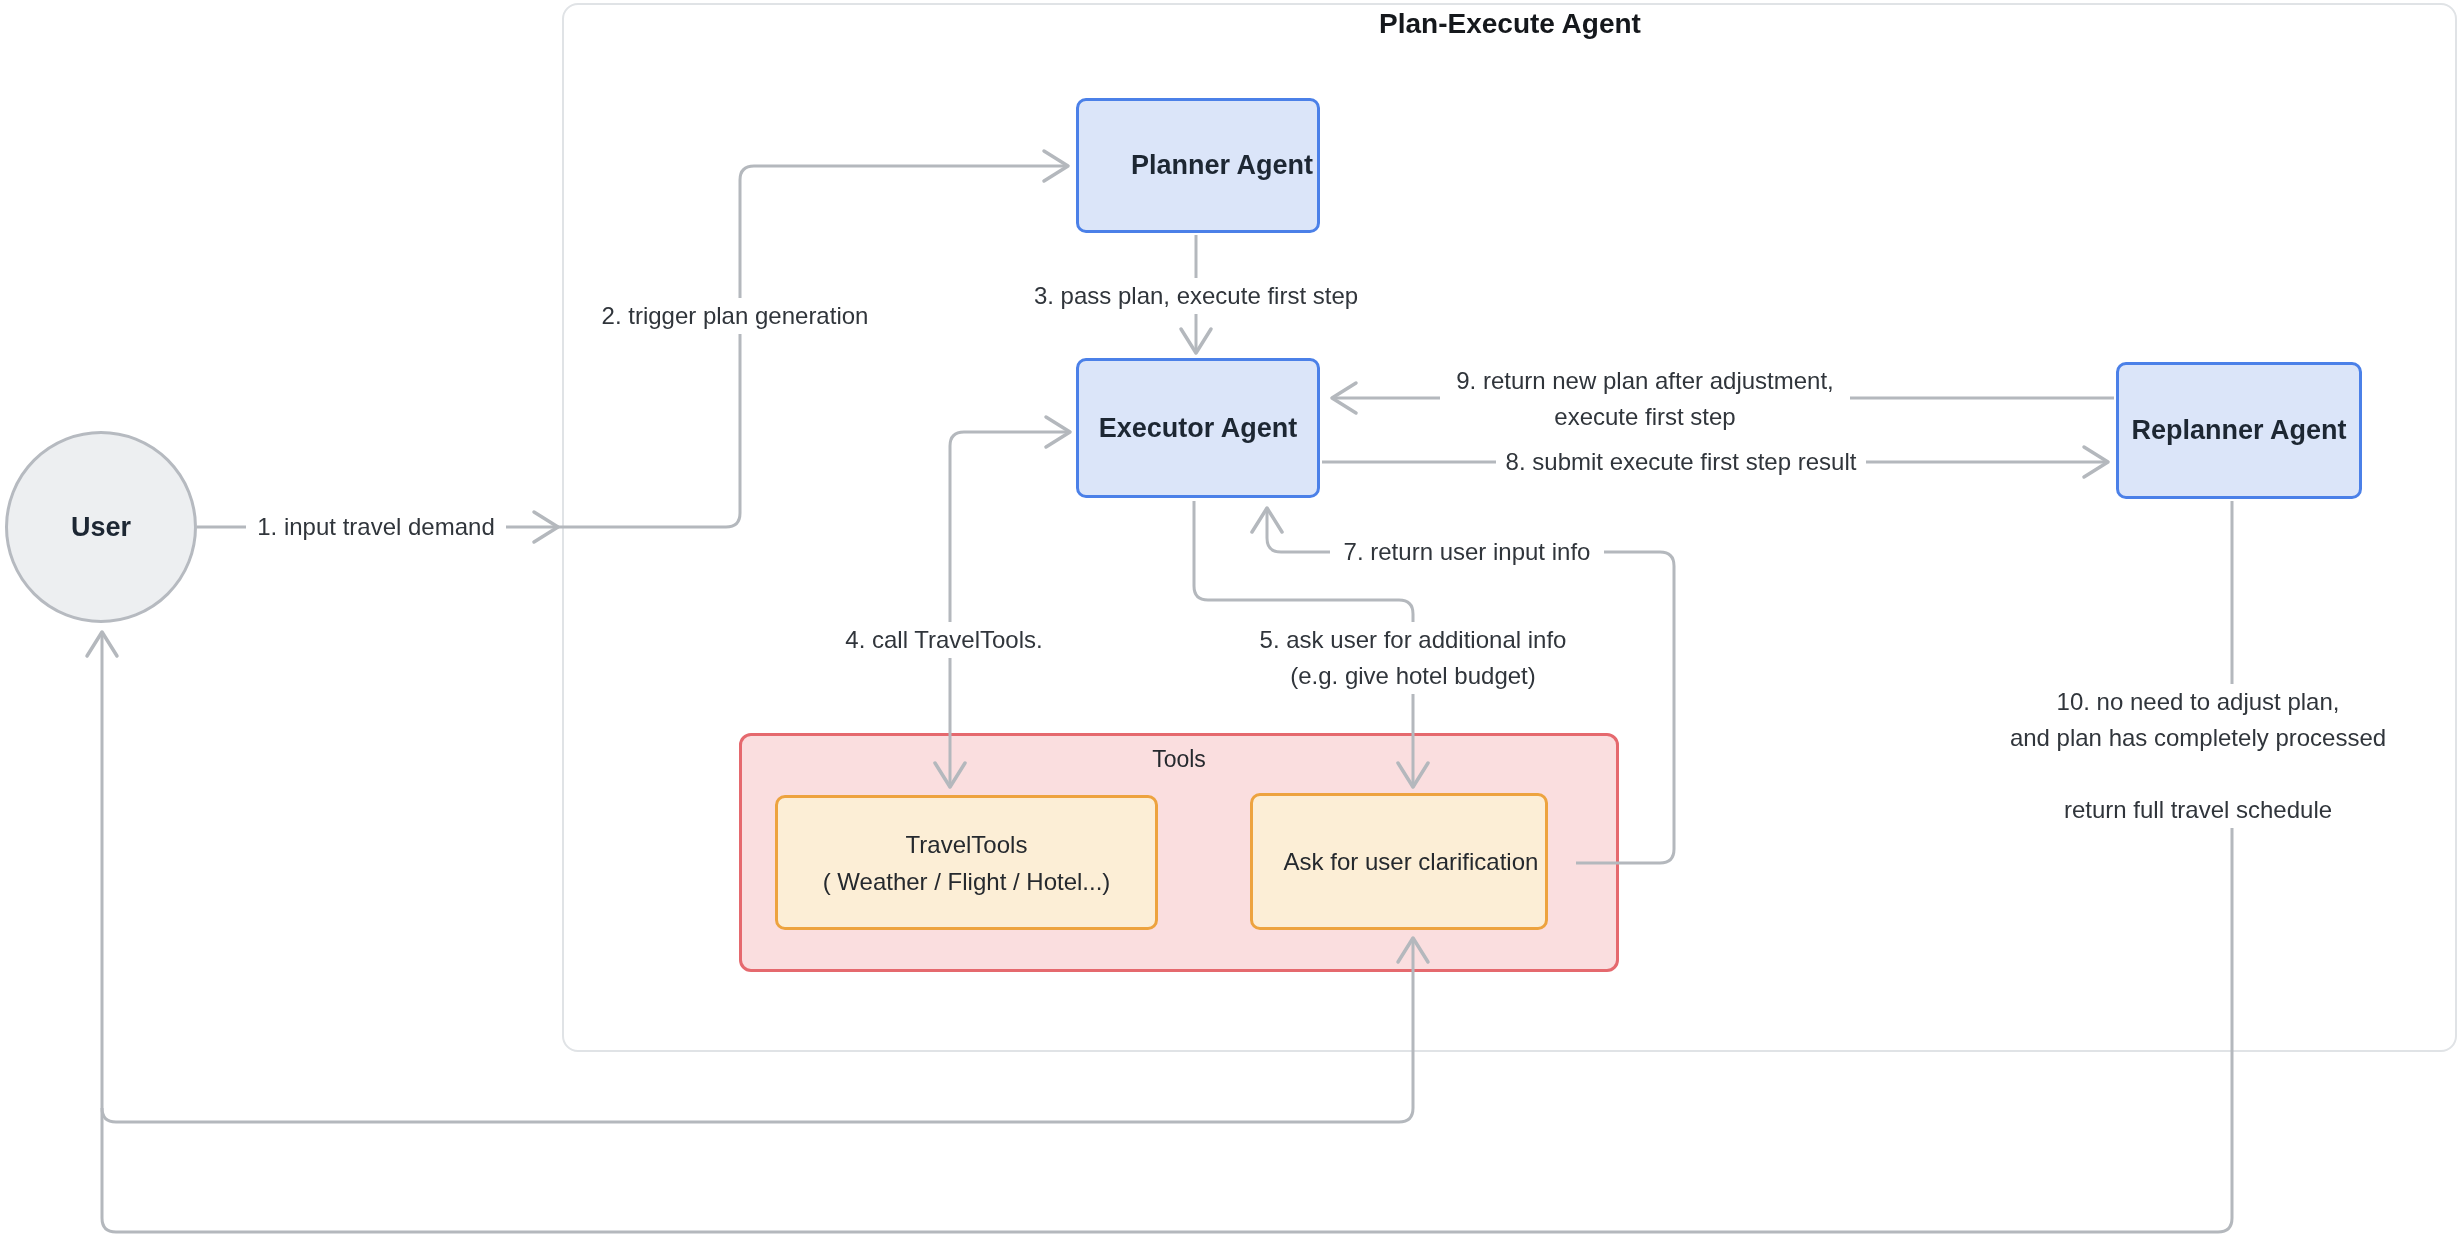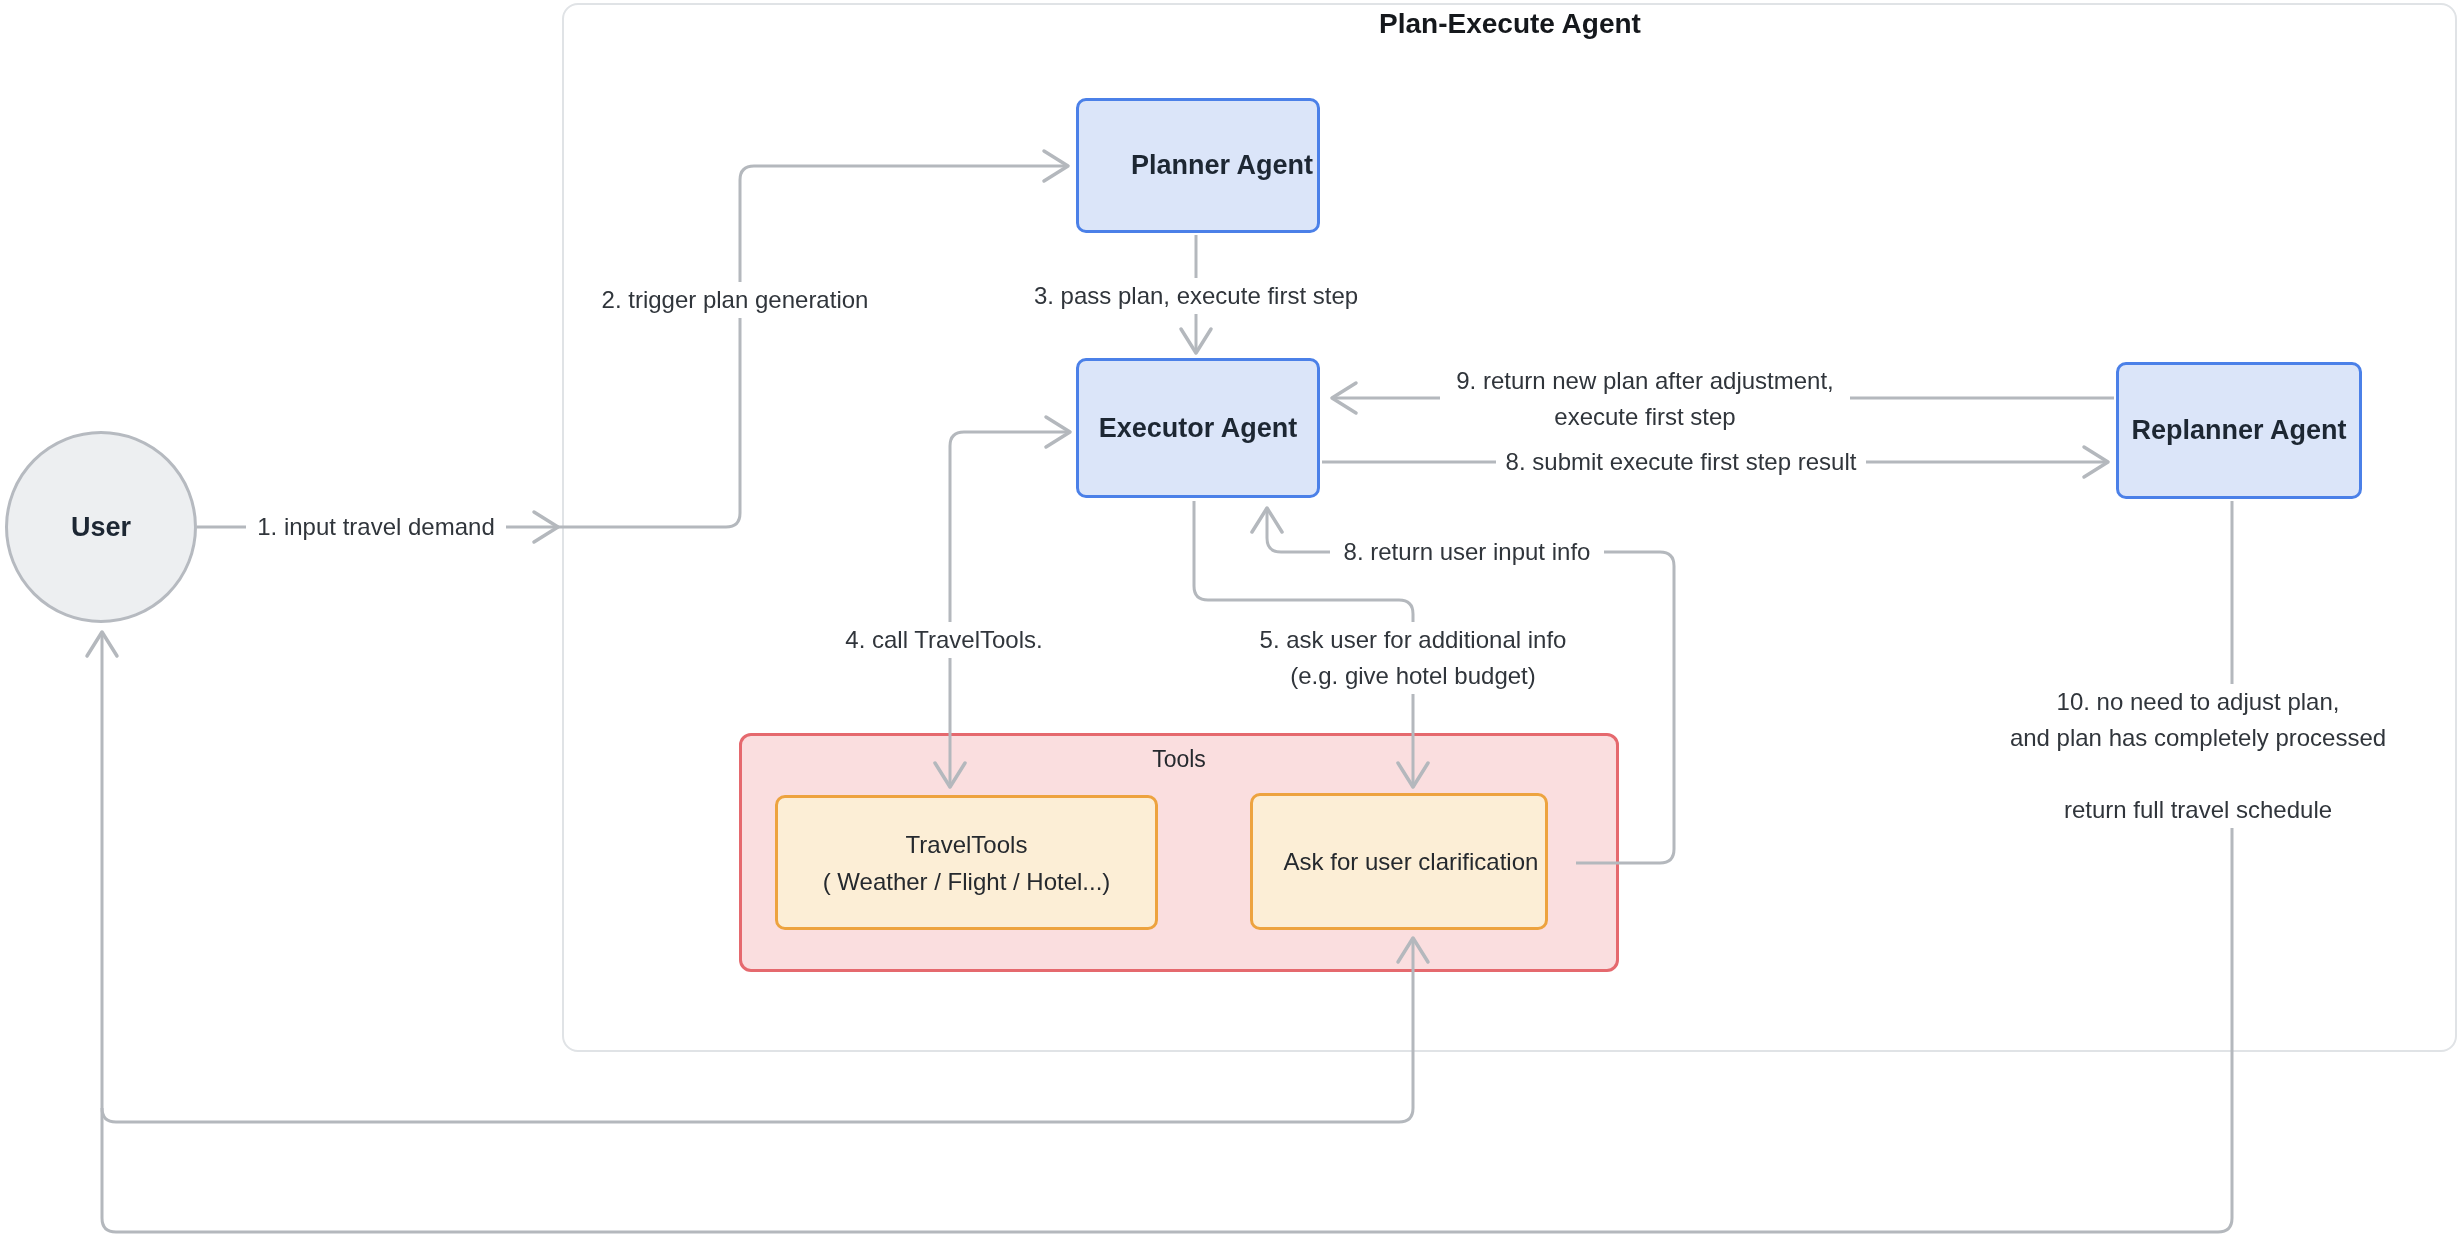--- a/index.html
+++ b/index.html
@@ -60,21 +60,21 @@
   #wires path.wire    { fill: none; stroke: var(--line-grey); stroke-width: 3px; }
   #wires path.chevron { fill: none; stroke: var(--line-grey); stroke-width: 3.5px;
                         stroke-linecap: round; stroke-linejoin: round; }
   
   .edge-label {
     position: absolute; z-index: 6; background: #ffffff;
     text-align: center; font-size: 24px; line-height: 36px; color: var(--label-text);
   }
   .spacer-line { height: 36px; }
   #label-1  { left: 246px;  top: 509px;  width: 260px; }
-  #label-2  { left: 583px;  top: 282px;  width: 304px; }
+  #label-2  { left: 583px;  top: 298px;  width: 304px; }
   #label-3  { left: 1020px; top: 278px;  width: 352px; }
   #label-4  { left: 674px;  top: 622px;  width: 540px; }
   #label-5  { left: 1233px; top: 622px;  width: 360px; }
   #label-6  { left: 528px;  top: 1104px; width: 424px; }
   #label-7  { left: 1330px; top: 534px;  width: 274px; }
   #label-8  { left: 1496px; top: 444px;  width: 370px; }
   #label-9  { left: 1440px; top: 363px;  width: 410px; }
   #label-10 { left: 1978px; top: 684px;  width: 440px; }
 </style>
 </head>
@@ -144,21 +144,21 @@
   <div class="edge-label" id="label-1">1. input travel demand</div>
   <div class="edge-label" id="label-2">2. trigger plan generation</div>
   <div class="edge-label" id="label-3">3. pass plan, execute first step</div>
   <div class="edge-label" id="label-4">
     <div>4. call TravelTools.</div>
   </div>
   <div class="edge-label" id="label-5">
     <div>5. ask user for additional info</div>
     <div>(e.g. give hotel budget)</div>
   </div>
-  <div class="edge-label" id="label-7">8. return user input info</div>
+  <div class="edge-label" id="label-7">7. return user input info</div>
   <div class="edge-label" id="label-8">8. submit execute first step result</div>
   <div class="edge-label" id="label-9">
     <div>9. return new plan after adjustment,</div>
     <div>execute first step</div>
   </div>
   <div class="edge-label" id="label-10">
     <div>10. no need to adjust plan,</div>
     <div>and plan has completely processed</div>
     <div class="spacer-line"></div>
     <div>return full travel schedule</div>

